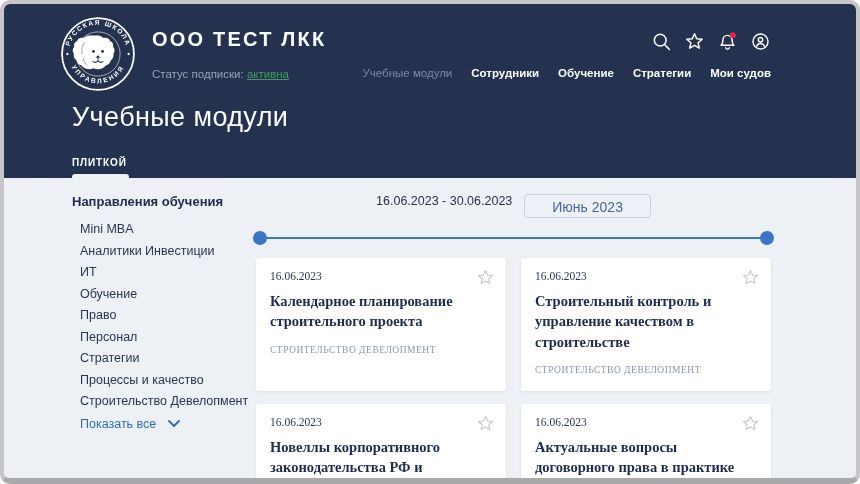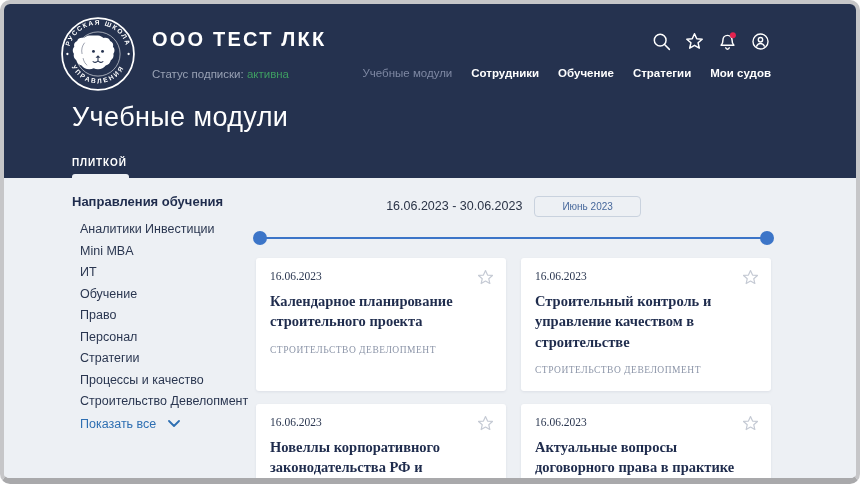--- a/index.html
+++ b/index.html
@@ -10,45 +10,45 @@
     border-radius:10px; overflow:hidden; background:#edf0f4;
   }
   
   .header{ background:#25324f; height:174px; color:#fff; }
   .header-top{ display:flex; justify-content:space-between; padding:12px 85px 0 56px; }
   .brand{ display:flex; gap:16px; }
   .logo{ width:76px; height:76px; flex-shrink:0; cursor:pointer; }
   .brand-text{ padding-top:12px; }
   .company{ font-size:20px; font-weight:600; letter-spacing:2.2px; color:#fff; }
   .substatus{ margin-top:17px; font-size:11.5px; color:#98a1b4; }
-  .substatus .val{ color:#3e9d62; }
+  .substatus .val{ color:#3e9d62;text-decoration:underline; }
   .header-right{ display:flex; flex-direction:column; align-items:flex-end; padding-top:15px; }
   .icon-row{ display:flex; gap:12px; align-items:center; }
   .hicon{ width:21px; height:21px; position:relative; cursor:pointer; display:block; }
   .hicon svg{ width:100%; height:100%; display:block; }
   .nav-row{ display:flex; gap:19px; margin-top:15px; font-size:11.5px; }
   .nav-row a{ color:#ffffff; text-decoration:none; cursor:pointer; font-weight:600; }
   .nav-row a.active{ color:#7e88a3; font-weight:400; }
   .page-title{ margin:10px 0 0 68px; font-size:27px; font-weight:400; letter-spacing:.4px; color:#fff; }
   .tab{ margin-left:68px; margin-top:24px; display:inline-block; cursor:pointer; }
   .tab-label{ font-size:10px; font-weight:700; letter-spacing:.9px; text-transform:uppercase; color:#fff; }
   .tab-tongue{ width:57px; height:10px; margin-top:6px; background:#edf0f4; border-radius:3px 3px 0 0; }
   
   .content{ display:flex; padding:16px 85px 0 68px; background:#edf0f4; }
   .sidebar{ width:184px; flex-shrink:0; }
   .sidebar h3{ font-size:13px; font-weight:700; color:#1f2c4d; margin-bottom:14px; }
   .sidebar ul{ list-style:none; padding-left:8px; }
   .sidebar li{ font-size:12.5px; color:#2a3650; margin-bottom:9.5px; line-height:12px; cursor:pointer; }
   .show-all{ display:flex; align-items:center; gap:12px; padding-left:8px; margin-top:3px;
              color:#2e6fb2; font-size:12.5px; cursor:pointer; }
   .main{ flex:1; }
-  .filter-row{ display:flex; justify-content:center; align-items:center; gap:12px; height:24px; }
+  .filter-row{ display:flex; justify-content:center; gap:12px; height:24px; }
   .date-range{ font-size:12.5px; color:#2b3447; }
   .month-btn{ background:transparent; border:1px solid #c9d2de; border-radius:4px;
-              color:#46679b; font-size:10px; padding:4px 27px; cursor:pointer;
+              color:#46679b; font-size:14px; padding:4px 27px; cursor:pointer;
               font-family:inherit; }
   .slider{ position:relative; height:14px; margin:13px 4px 13px; }
   .slider-track{ position:absolute; left:2px; right:2px; top:6px; height:2px; background:#3c75c8; cursor:pointer; }
   .slider-handle{ position:absolute; top:0; width:14px; height:14px; border-radius:50%;
                   background:#3c75c8; transform:translateX(-50%); cursor:grab; }
   .cards{ display:grid; grid-template-columns:1fr 1fr; grid-template-rows:133px 133px; gap:13px 15px; }
   .card{ position:relative; background:#fff; border-radius:3px; padding:12px 14px;
          box-shadow:0 1px 3px rgba(31,44,77,.08); cursor:pointer; overflow:hidden;font-family:Liberation Serif, serif; }
   .card-date{ font-size:11.5px; color:#2a3650; margin-bottom:9px; }
   .card-title{ font-size:14.5px; line-height:1.4; font-weight:700; color:#1f2c4d; padding-right:16px; }
@@ -141,22 +141,22 @@
       <div class="tab-label">плиткой</div>
       <div class="tab-tongue"></div>
     </div>
   </div>
 
   <div class="content">
 
     <aside class="sidebar">
       <h3>Направления обучения</h3>
       <ul>
+        <li>Mini MBA</li>
         <li>Аналитики Инвестиции</li>
-        <li>Mini MBA</li>
         <li>ИТ</li>
         <li>Обучение</li>
         <li>Право</li>
         <li>Персонал</li>
         <li>Стратегии</li>
         <li>Процессы и качество</li>
         <li>Строительство Девелопмент</li>
       </ul>
       <div class="show-all">
         <span>Показать все</span>

